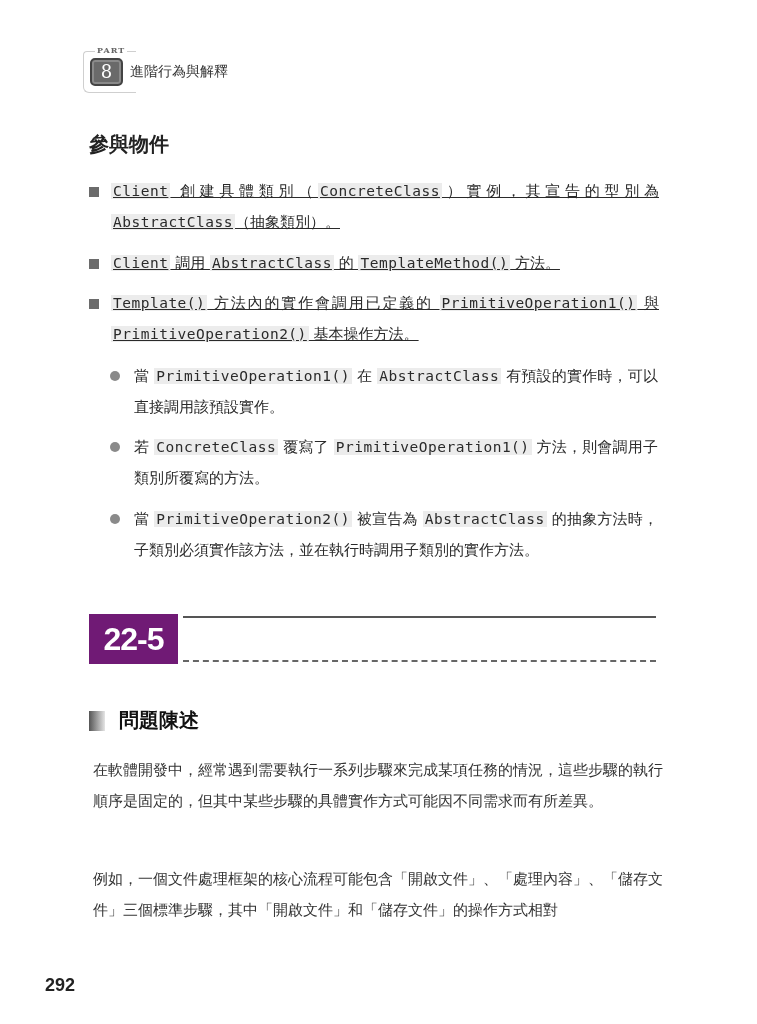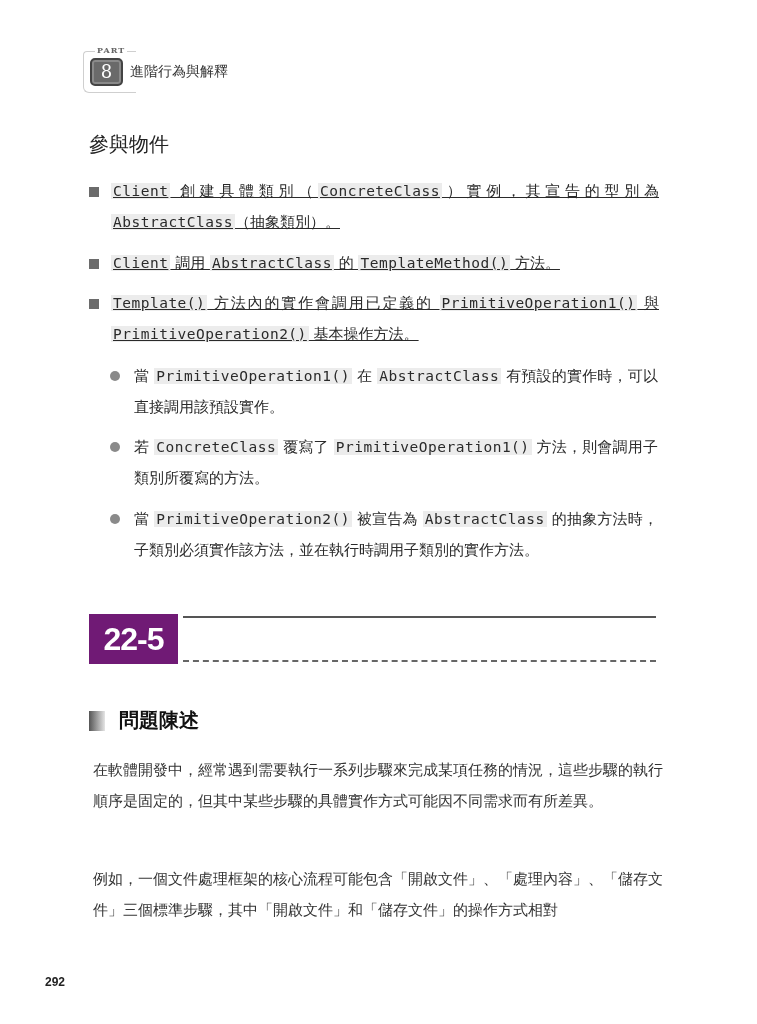--- a/index.html
+++ b/index.html
@@ -9,21 +9,21 @@
   }
   .mono { font-family: "DejaVu Sans Mono", "Liberation Mono", monospace; background: #ececec; padding: 0 2px; font-size: 14.5px; letter-spacing: 0.5px; }
 
   
   .part-wrap { position: absolute; left: 83px; top: 45px; width: 60px; height: 48px; }
   .part-frame { position: absolute; left: 0; top: 6px; width: 52px; height: 40px; border-left: 1.5px solid #cfcfcf; border-bottom: 1.5px solid #cfcfcf; border-top: 1.5px solid #cfcfcf; border-radius: 4px 0 0 6px; }
   .part-label { position: absolute; left: 12px; top: 0px; font-family: "DejaVu Serif", serif; font-size: 8px; letter-spacing: 1px; color: #666; background: #fff; padding: 0 2px; font-weight: bold; }
   .part-num { position: absolute; left: 7px; top: 13px; width: 29px; height: 24px; background: #6a6a6a; border: 2px solid #444; border-radius: 5px; color: #fff; font-family: "DejaVu Serif", serif; font-size: 18px; text-align: center; line-height: 24px; box-shadow: inset 0 0 0 2px #8a8a8a; }
   .part-title { position: absolute; left: 130px; top: 63px; font-size: 14px; color: #333; }
 
-  .h-participants { position: absolute; left: 89px; top: 131px; font-size: 20px; font-weight: normal; color: #222; margin: 0; }
+  .h-participants { position: absolute; left: 89px; top: 131px; font-size: 20px; font-weight: bold; color: #222; margin: 0; }
 
   .blist { position: absolute; left: 89px; width: 570px; font-size: 15px; line-height: 31px; }
   .blist .sq { position: absolute; left: 0; top: 11px; width: 10px; height: 10px; background: #6b6b6b; }
   .blist .txt { margin-left: 22px; text-decoration: underline; }
   .slist { position: absolute; left: 110px; width: 548px; font-size: 15px; line-height: 31px; }
   .slist .dot { position: absolute; left: 0; top: 10px; width: 10px; height: 10px; border-radius: 50%; background: #8a8a8a; }
   .slist .txt { margin-left: 24px; }
   .justify { text-align: justify; text-align-last: left; }
 
   
@@ -32,21 +32,21 @@
   .sec-topline { position: absolute; left: 94px; top: 2px; right: 0; height: 2px; background: #555; }
   .sec-dash { position: absolute; left: 94px; top: 46px; right: 0; border-top: 2px dashed #666; }
   .sec-title { position: absolute; left: 101px; top: 6px; font-size: 27px; font-weight: bold; color: #111; line-height: 40px; }
 
   .subhead { position: absolute; left: 89px; top: 703px; height: 32px; }
   .subhead .bar { position: absolute; left: 0; top: 8px; width: 16px; height: 20px; background: linear-gradient(to right, #555, #e5e5e5); }
   .subhead .t { position: absolute; left: 30px; top: 0; font-size: 20px; font-weight: bold; color: #111; white-space: nowrap; line-height: 34px; }
 
   .para { position: absolute; left: 89px; width: 570px; font-size: 15px; line-height: 31px; color: #333; margin: 4px; }
 
-  .page-num { position: absolute; left: 45px; top: 975px; font-family: "Liberation Sans", sans-serif; font-size: 12px; font-weight: bold; color: #222; }
+  .page-num { position: absolute; left: 45px; top: 975px; font-family: "Liberation Sans", sans-serif; font-size: 18px; font-weight: bold; color: #222; }
 </style>
 </head>
 <body>
 
 <div class="part-wrap">
   <div class="part-frame"></div>
   <div class="part-label">PART</div>
   <div class="part-num">8</div>
 </div>
 <div class="part-title">進階行為與解釋</div>

